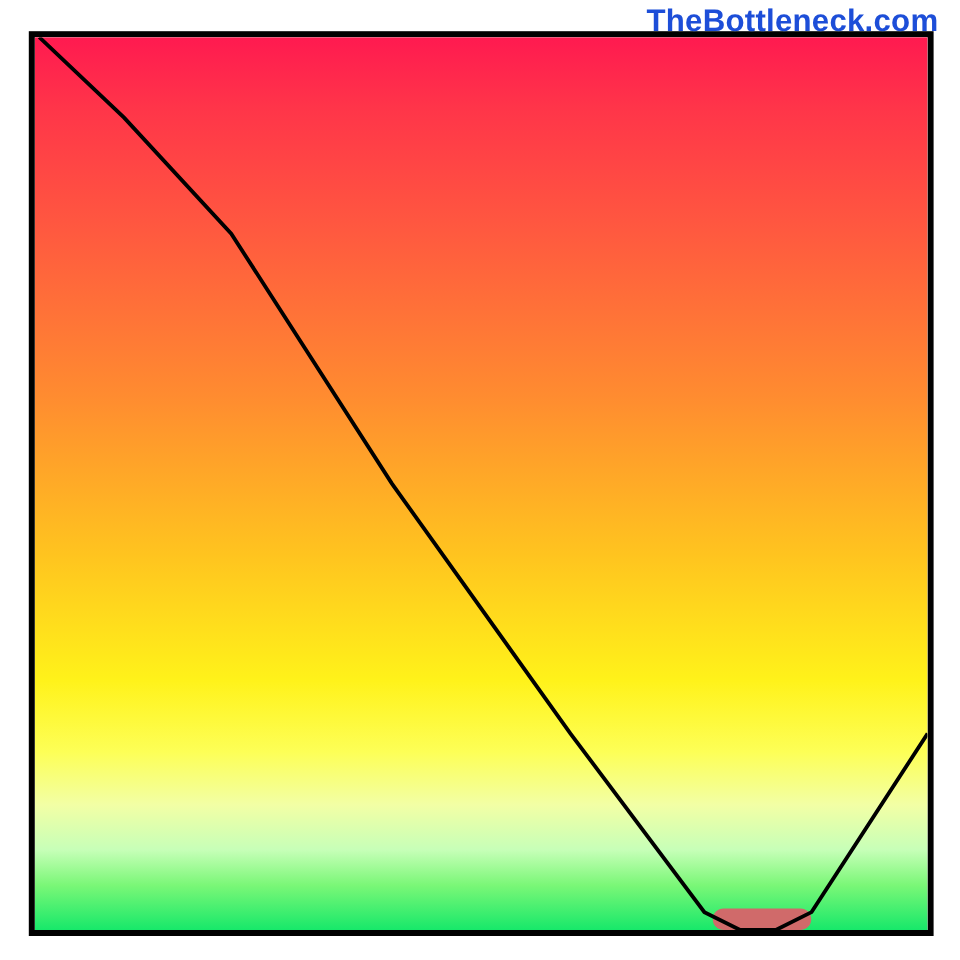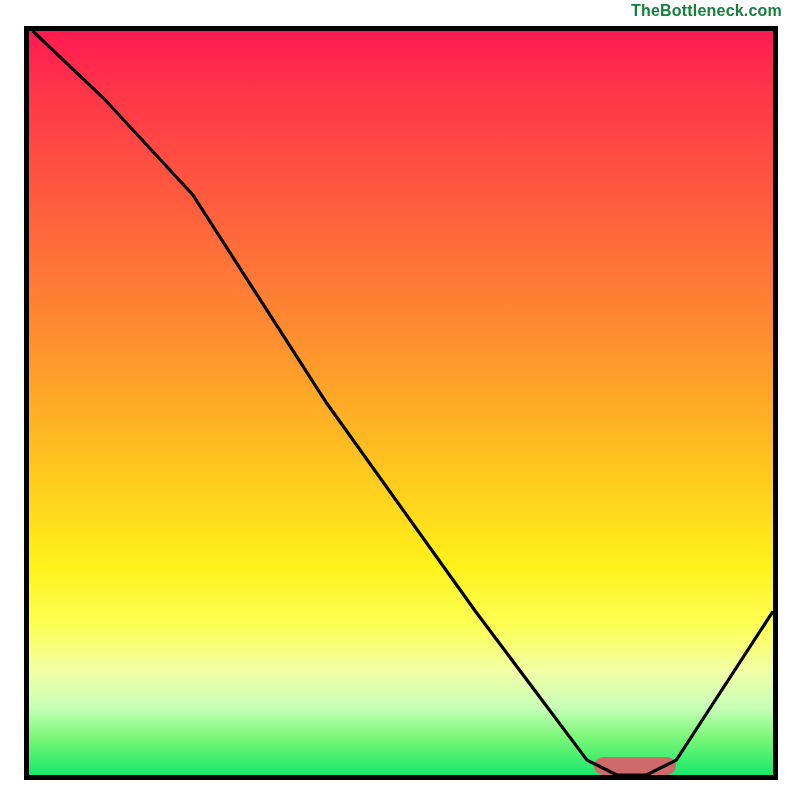--- a/index.html
+++ b/index.html
@@ -12,23 +12,23 @@
   }
   .wrap {
     position: relative;
     width: 800px;
     height: 800px;
   }
   .attribution {
     position: absolute;
     top: 2px;
     right: 18px;
-    font-size: 16px;
+    font-size: 26px;
     font-weight: 600;
-    color: #15803d;
+    color: #1d4ed8;
     letter-spacing: 0.2px;
     z-index: 5;
   }
   .plot-frame {
     position: absolute;
     left: 24px;
     top: 26px;
     width: 754px;
     height: 754px;
     box-sizing: border-box;

